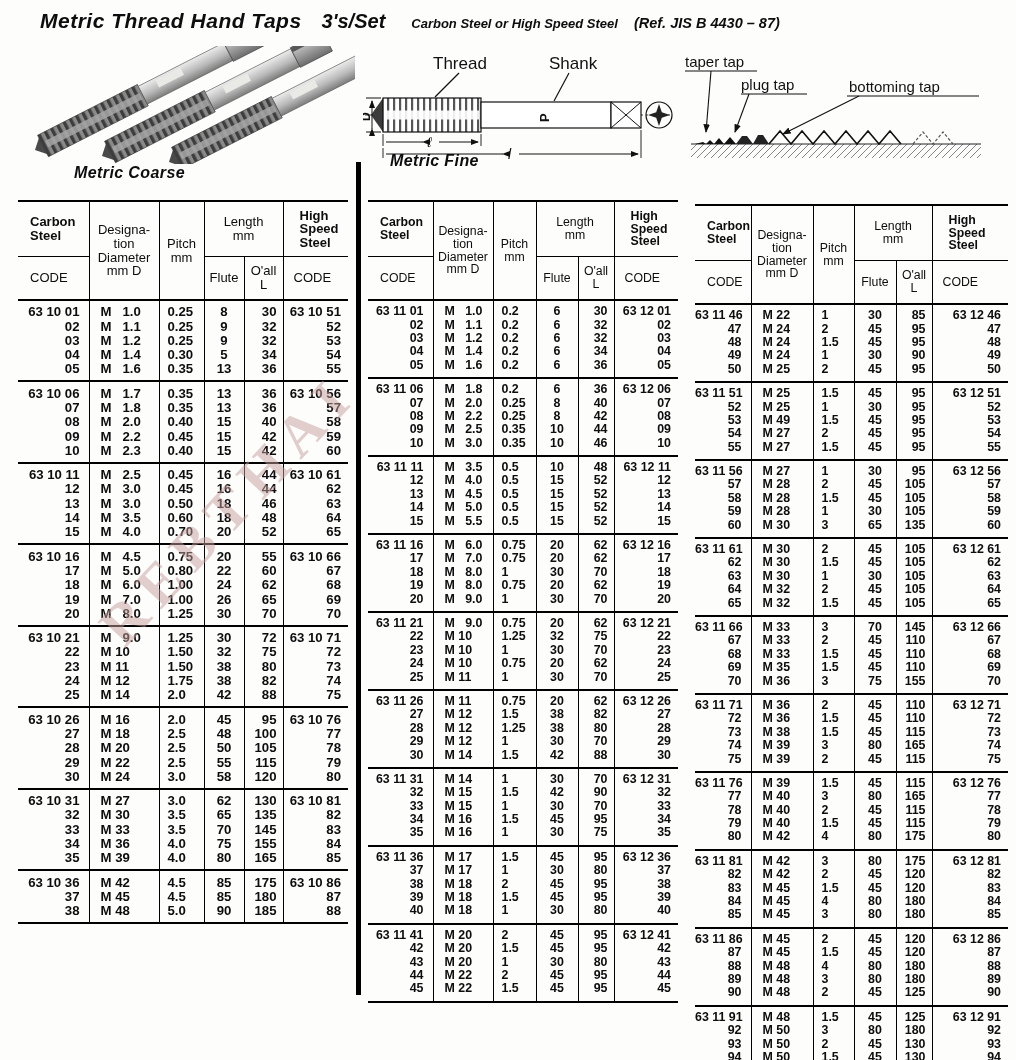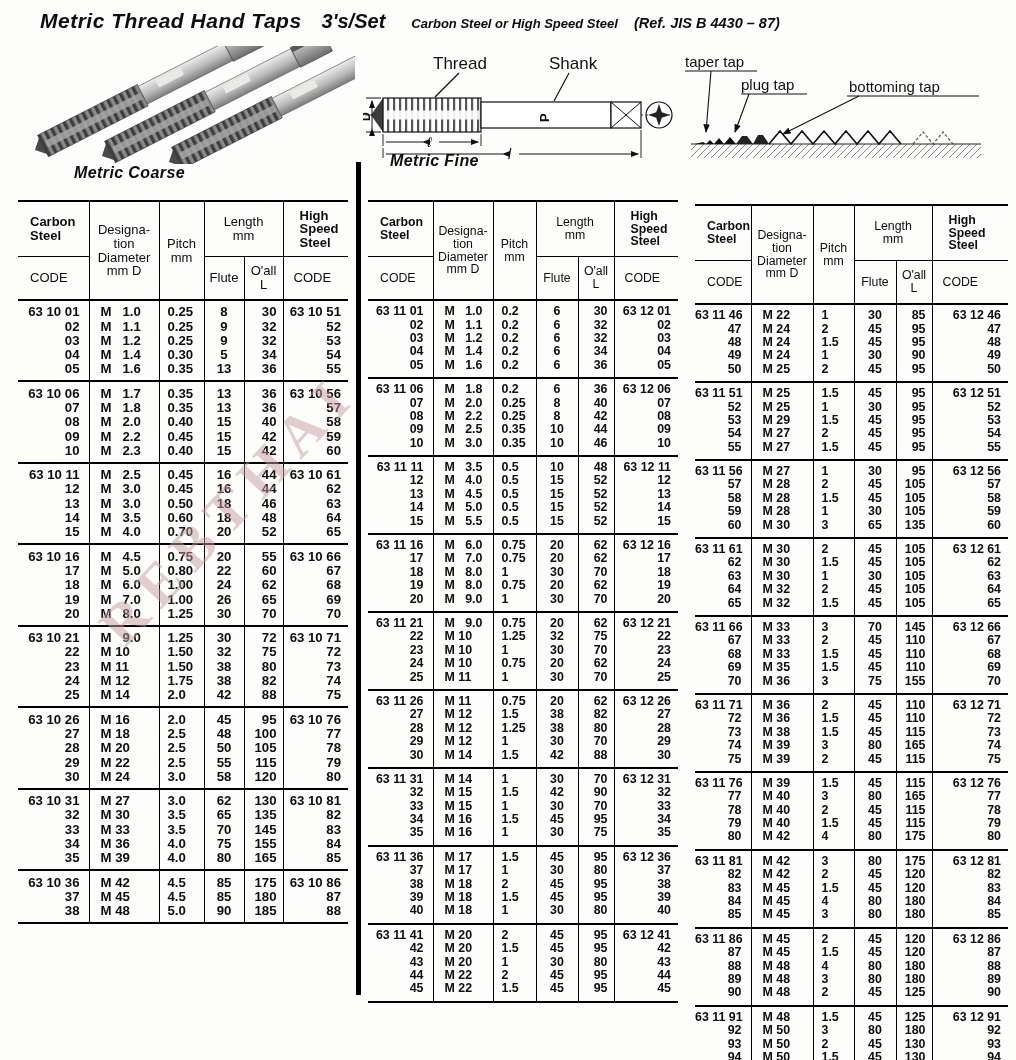--- a/index.html
+++ b/index.html
@@ -1117,21 +1117,21 @@
           <tr>
             <td class="c-code">52</td>
             <td class="c-des bl">M 25</td>
             <td class="c-pitch bl">1</td>
             <td class="c-flute bl">30</td>
             <td class="c-oall bl">95</td>
             <td class="c-hss bl">52</td>
           </tr>
           <tr>
             <td class="c-code">53</td>
-            <td class="c-des bl">M 29</td>
+            <td class="c-des bl">M 49</td>
             <td class="c-pitch bl">1.5</td>
             <td class="c-flute bl">45</td>
             <td class="c-oall bl">95</td>
             <td class="c-hss bl">53</td>
           </tr>
           <tr>
             <td class="c-code">54</td>
             <td class="c-des bl">M 27</td>
             <td class="c-pitch bl">2</td>
             <td class="c-flute bl">45</td>

